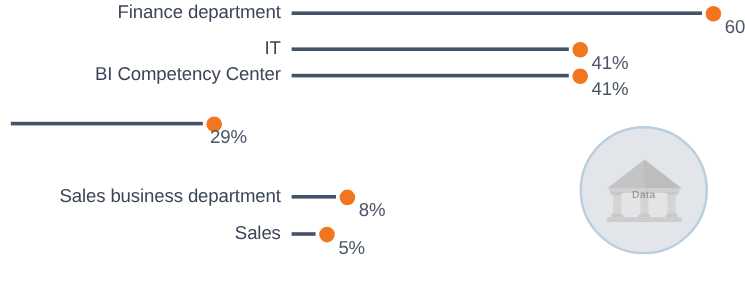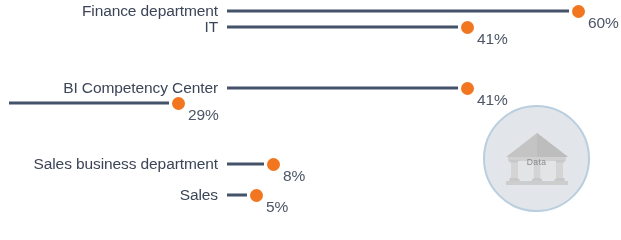--- a/index.html
+++ b/index.html
@@ -30,20 +30,21 @@
   }
   .cat-label {
     width: 218px;
     text-align: right;
     font-size: 15.5px;
     color: #3b4557;
     letter-spacing: -0.1px;
     white-space: nowrap;
     line-height: 1;
     font-weight: 400;
+    padding-left: 16px;
   }
   .track {
     position: relative;
     flex: 1 1 auto;
     height: 30px;
   }
   .lollipop-line {
     position: absolute;
     left: 9px;
     top: 50%;
@@ -112,43 +113,43 @@
 
   <div class="row" style="top:-4px">
     <div class="cat-label">Finance department</div>
     <div class="track">
       <div class="lollipop-line" style="width:342px"></div>
       <div class="lollipop-dot" style="left:360px"></div>
       <div class="value-label" style="left:370px">60%</div>
     </div>
   </div>
 
-  <div class="row" style="top:12px">
+  <div class="row" style="top:26px">
     <div class="cat-label">IT</div>
     <div class="track">
       <div class="lollipop-line" style="width:231px"></div>
       <div class="lollipop-dot" style="left:249px"></div>
       <div class="value-label" style="left:259px">41%</div>
     </div>
   </div>
 
-  <div class="row" style="top:73px">
+  <div class="row" style="top:48px">
     <div class="cat-label">BI Competency Center</div>
     <div class="track">
       <div class="lollipop-line" style="width:231px"></div>
       <div class="lollipop-dot" style="left:249px"></div>
       <div class="value-label" style="left:259px">41%</div>
     </div>
   </div>
 
   <div class="row" style="top:88px">
     <div class="track">
       <div class="lollipop-line" style="width:160px"></div>
       <div class="lollipop-dot" style="left:178px"></div>
-      <div class="value-label" style="left:188px">29%</div>
+      <div class="value-label" style="left:175px">29%</div>
     </div>
   </div>
 
 
   <div class="row" style="top:149px">
     <div class="cat-label">Sales business department</div>
     <div class="track">
       <div class="lollipop-line" style="width:37px"></div>
       <div class="lollipop-dot" style="left:55px"></div>
       <div class="value-label" style="left:65px">8%</div>

